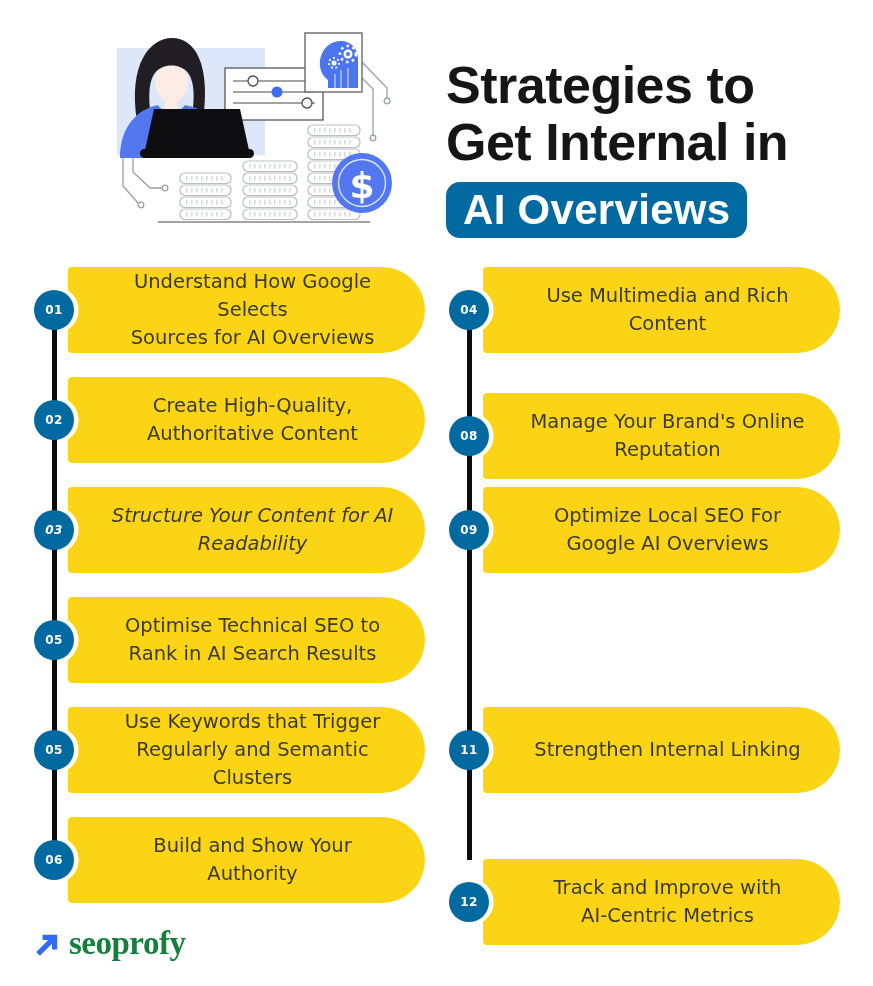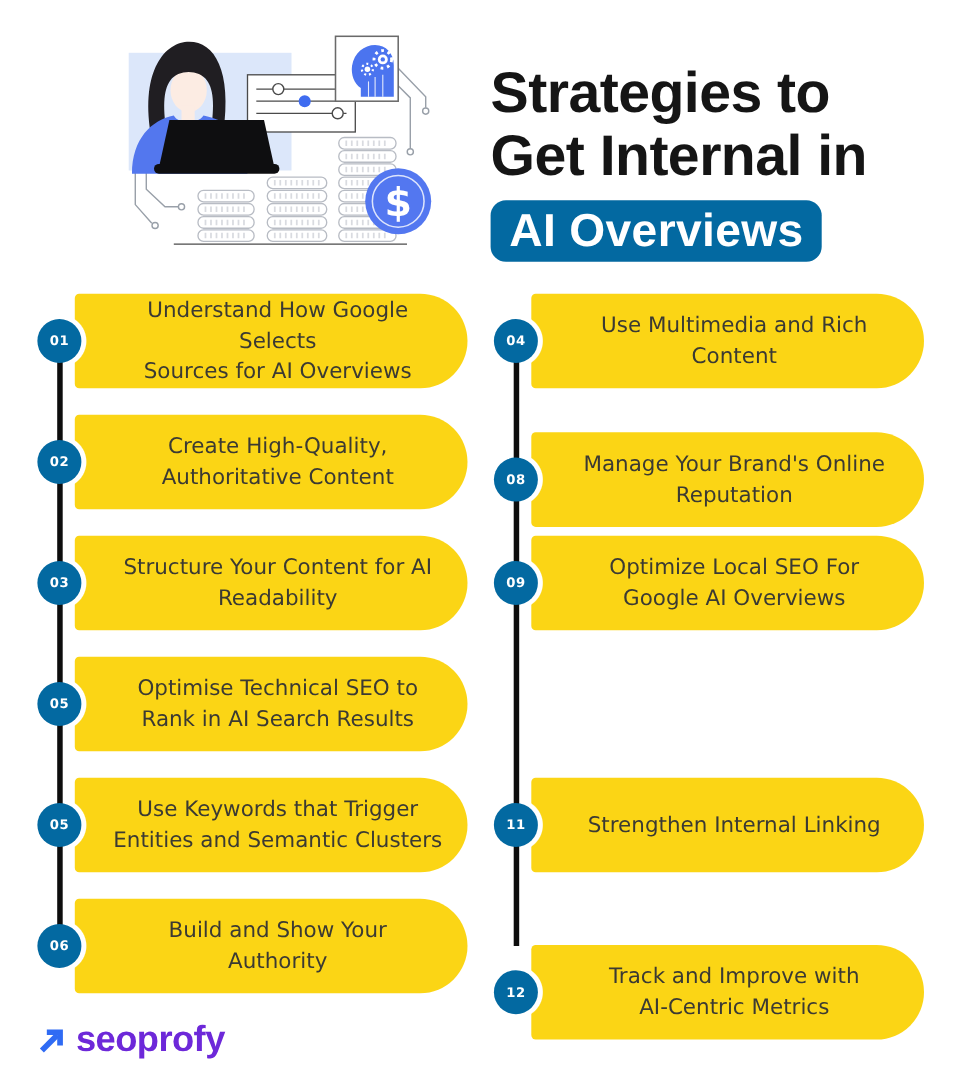--- a/index.html
+++ b/index.html
@@ -37,22 +37,22 @@
   .num-circle{
     position:absolute;left:-34px;top:23px;width:40px;height:40px;border-radius:50%;
     background:#0369a1;color:#ffffff;display:flex;align-items:center;justify-content:center;
     font-family:"DejaVu Sans",sans-serif;font-weight:bold;font-size:12px;letter-spacing:0.5px;
     z-index:2;
   }
   
   .brand{position:absolute;left:33px;top:925px;display:flex;align-items:center;}
   .brand-arrow{width:27px;height:27px;margin-right:9px;margin-top:4px;}
   .brand-name{
-    font-family:Liberation Sans, sans-serif;font-weight:bold;font-size:33px;
-    color:#6d28d9;letter-spacing:-0.5px;
+    font-family:Liberation Serif, serif;font-weight:bold;font-size:33px;
+    color:#15803d;letter-spacing:-0.5px;
   }
 </style>
 </head>
 <body>
 
 <div class="canvas">
 
   <svg class="hero-illustration" viewBox="0 0 340 230">
 
     <rect x="25" y="42" width="148" height="107" fill="#DCE7FA"></rect>
@@ -177,39 +177,39 @@
 Sources for AI Overviews</div>
     </div>
   </div>
   <div class="item" style="left:68px;top:377px;">
     <div class="num-circle">02</div>
     <div class="card">
       <div class="card-text">Create High-Quality,
 Authoritative Content</div>
     </div>
   </div>
-  <div class="item" style="left:68px;top:487px;">
+  <div class="item" style="left:68px;top:487px;font-style:italic;">
     <div class="num-circle">03</div>
     <div class="card">
       <div class="card-text">Structure Your Content for AI
 Readability</div>
     </div>
   </div>
   <div class="item" style="left:68px;top:597px;">
     <div class="num-circle">05</div>
     <div class="card">
       <div class="card-text">Optimise Technical SEO to
 Rank in AI Search Results</div>
     </div>
   </div>
   <div class="item" style="left:68px;top:707px;">
     <div class="num-circle">05</div>
     <div class="card">
       <div class="card-text">Use Keywords that Trigger
-Entities and Semantic Clusters</div>
+Regularly and Semantic Clusters</div>
     </div>
   </div>
   <div class="item" style="left:68px;top:817px;">
     <div class="num-circle">06</div>
     <div class="card">
       <div class="card-text">Build and Show Your
 Authority</div>
     </div>
   </div>
 

